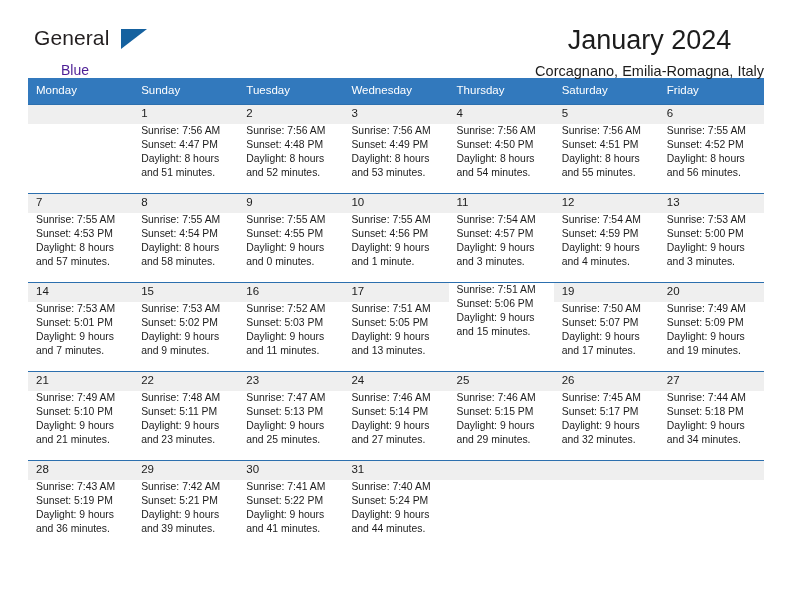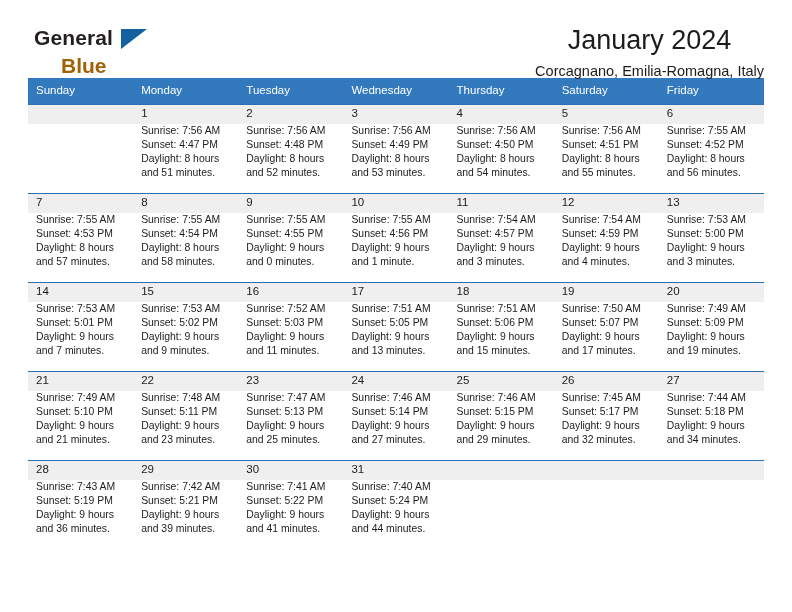--- a/index.html
+++ b/index.html
@@ -29,37 +29,36 @@
     justify-content: space-between;
     padding-top: 26px;
     height: 72px;
     box-sizing: border-box;
   }
   .logo {
     position: relative;
     width: 120px;
     height: 48px;
     user-select: none;
-    font-weight: bold;
   }
   .logo-general {
     position: absolute;
     left: 6px;
     top: 0px;
     font-size: 21px;
     letter-spacing: .1px;
     color: #231f20;
     font-family: "Liberation Sans", sans-serif;
   }
   .logo-blue {
     position: absolute;
     left: 33px;
-    top: 28px;
-    font-size: 21px;
-    color: #a16207;
+    top: 36px;
+    font-size: 14px;
+    color: #4c1d95;
     font-family: "Liberation Sans", sans-serif;
   }
   .logo-tri {
     position: absolute;
     left: 93px;
     top: 3px;
     width: 0;
     height: 0;
     border-left: 26px solid #15619f;
     border-bottom: 20px solid transparent;
@@ -145,22 +144,22 @@
       <span class="logo-blue">Blue</span>
     </div>
     <div class="title-block">
       <div class="cal-title">January 2024</div>
       <div class="cal-subtitle">Corcagnano, Emilia-Romagna, Italy</div>
     </div>
   </div>
 
   <div class="calendar">
     <div class="weekdays">
+      <div class="weekday">Monday</div>
       <div class="weekday">Sunday</div>
-      <div class="weekday">Monday</div>
       <div class="weekday">Tuesday</div>
       <div class="weekday">Wednesday</div>
       <div class="weekday">Thursday</div>
       <div class="weekday">Saturday</div>
       <div class="weekday">Friday</div>
     </div>
 
     <div class="week">
       <div class="day empty">
         <div class="day-num-band"></div>
@@ -319,21 +318,20 @@
       <div class="day">
         <div class="day-num-band">17</div>
         <div class="day-info">
           <div>Sunrise: 7:51 AM</div>
           <div>Sunset: 5:05 PM</div>
           <div>Daylight: 9 hours</div>
           <div>and 13 minutes.</div>
         </div>
       </div>
       <div class="day">
-        <div class="day-num-band">18</div>
         <div class="day-info">
           <div>Sunrise: 7:51 AM</div>
           <div>Sunset: 5:06 PM</div>
           <div>Daylight: 9 hours</div>
           <div>and 15 minutes.</div>
         </div>
       </div>
       <div class="day">
         <div class="day-num-band">19</div>
         <div class="day-info">

